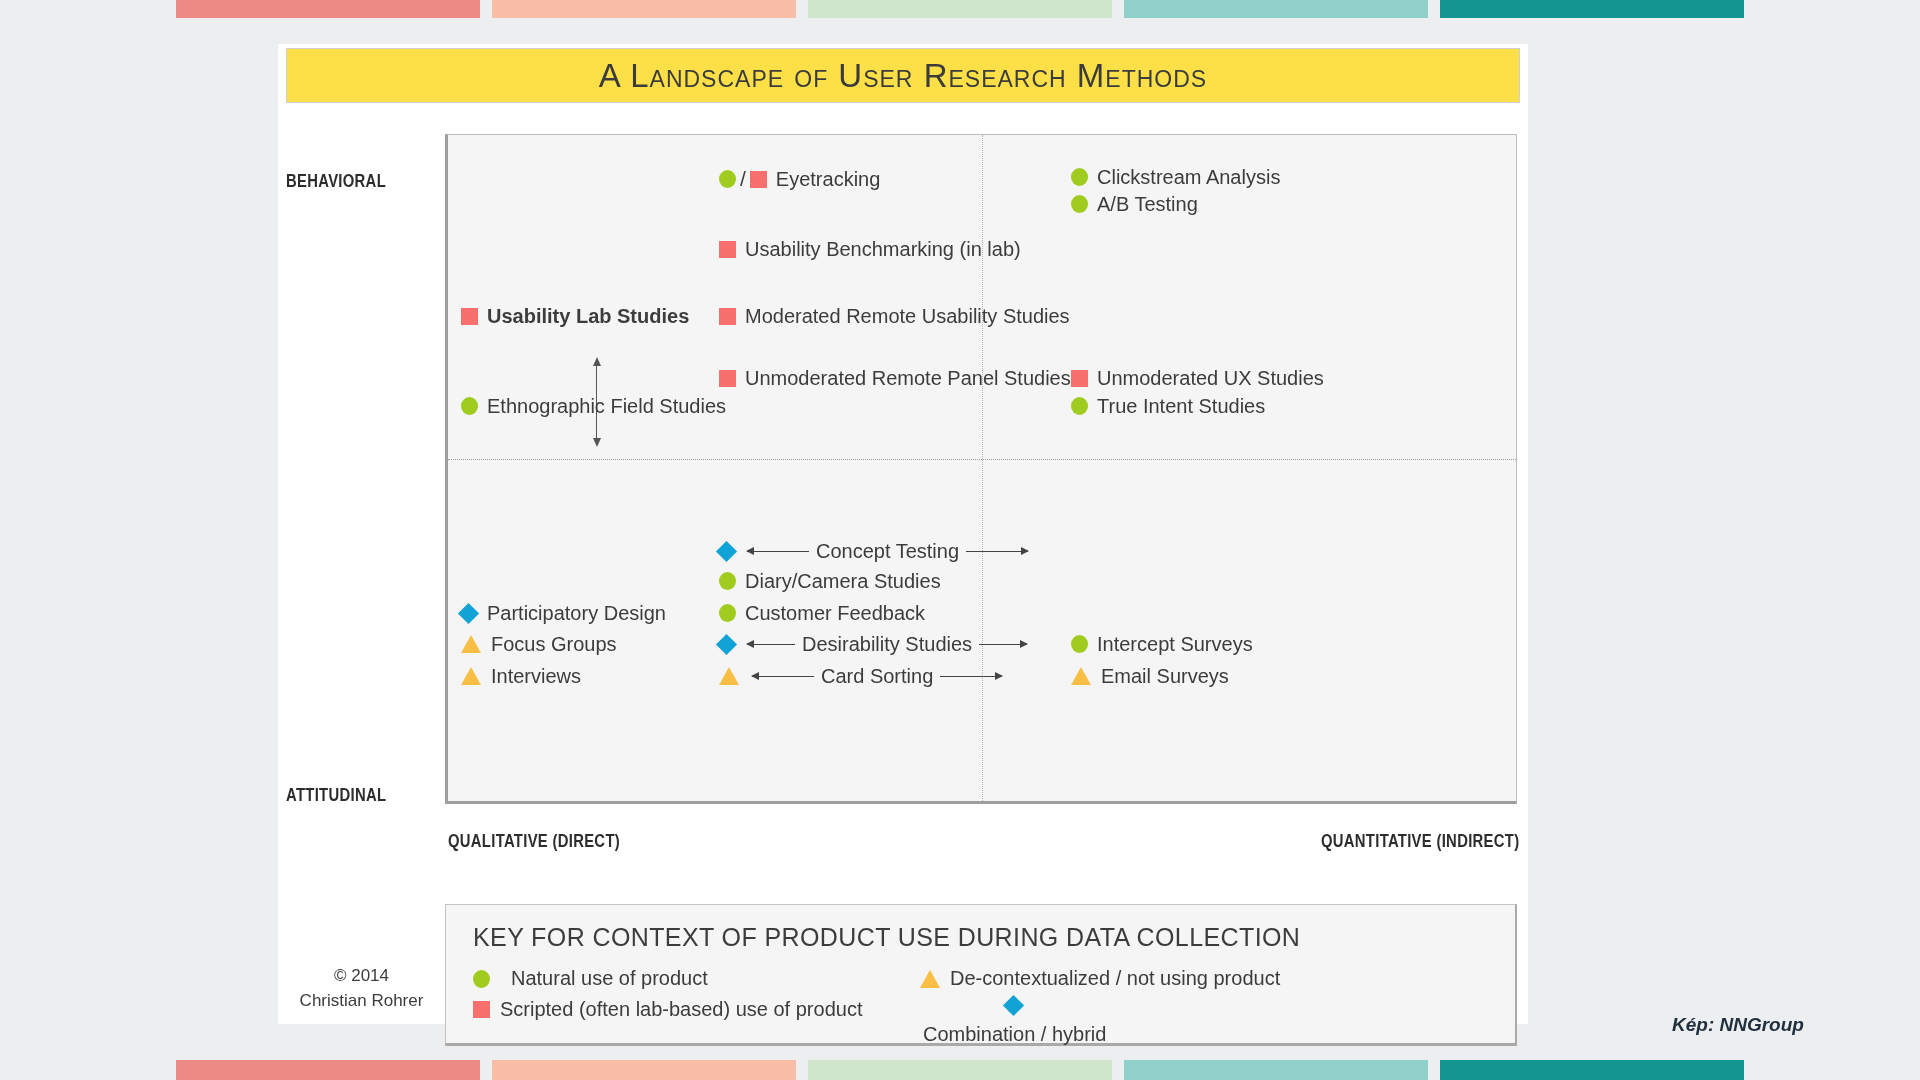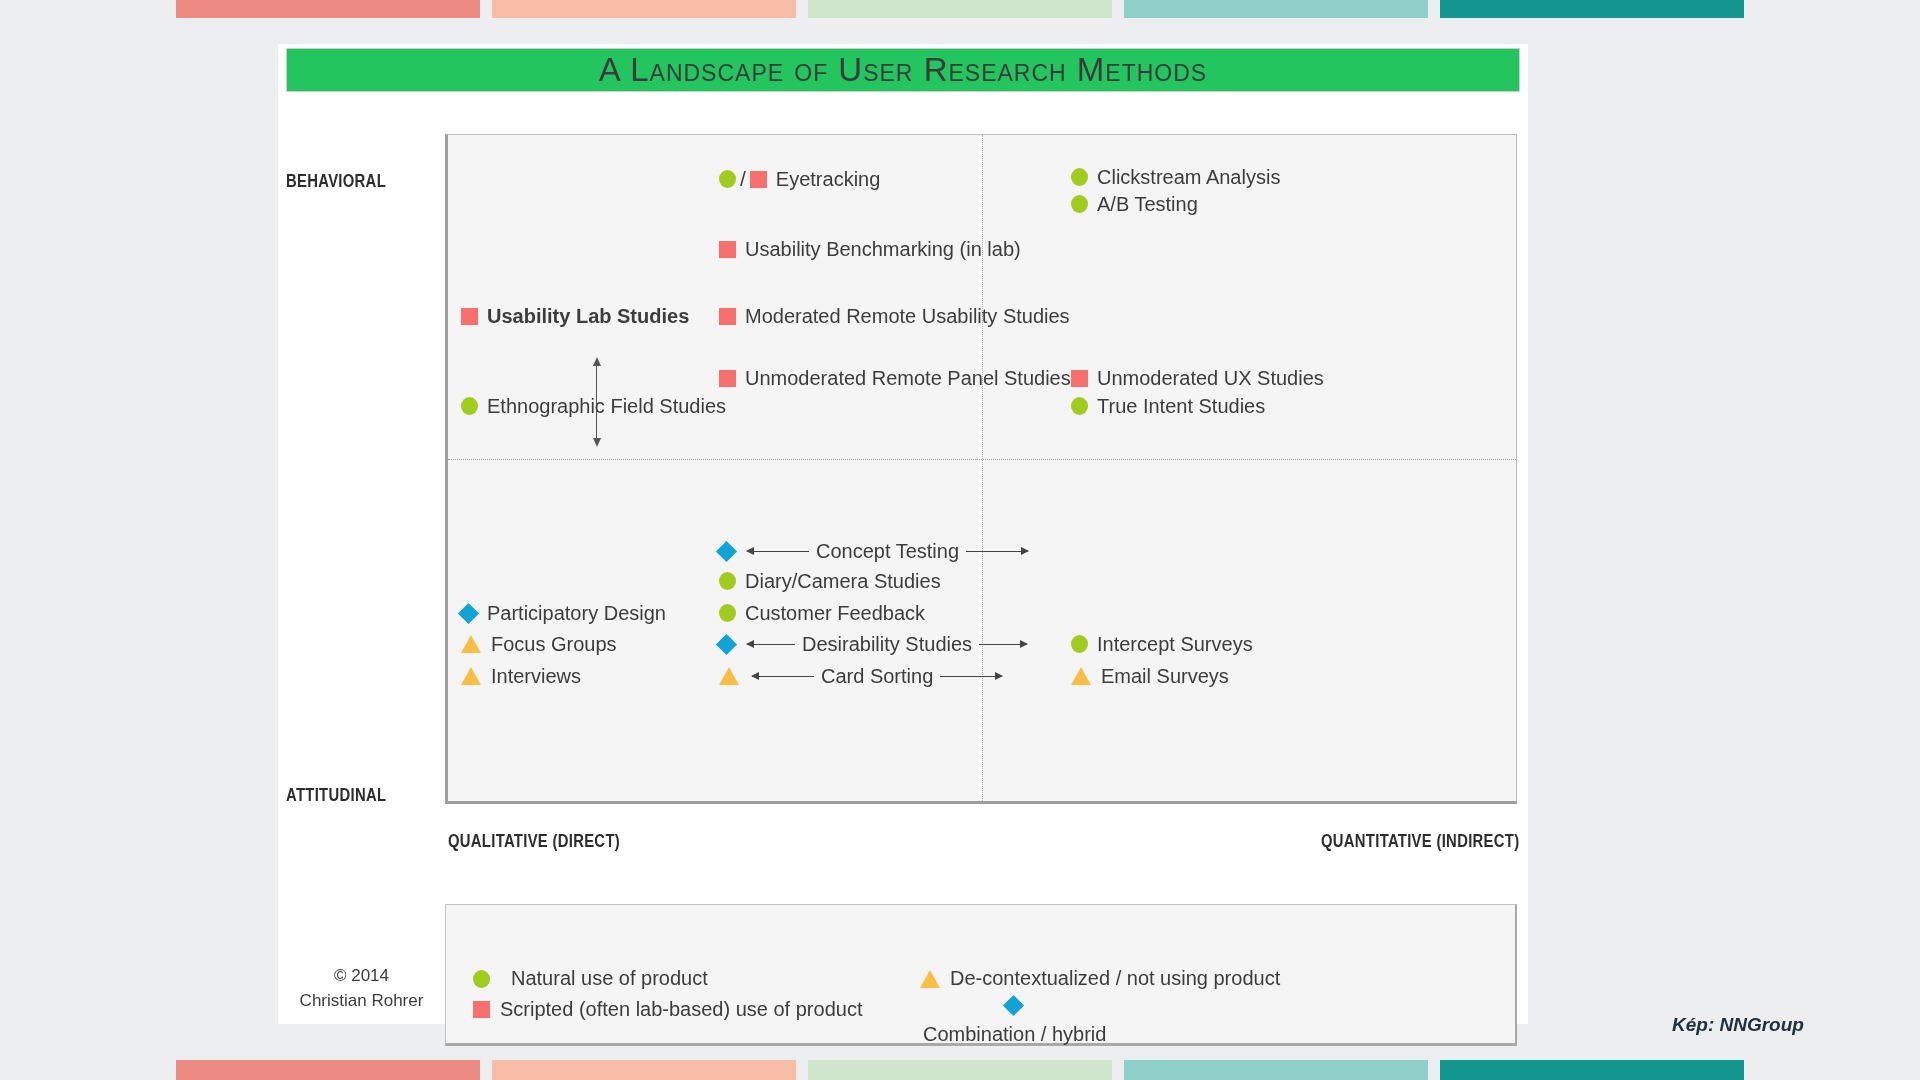--- a/index.html
+++ b/index.html
@@ -39,22 +39,22 @@
     height: 980px;
     background: #ffffff;
   }
 
   
   .title-banner {
     position: absolute;
     left: 8px;
     top: 4px;
     width: 1234px;
-    height: 44px;
-    background: #22c55e;
+    height: 55px;
+    background: #fde047;
     border: 1px solid #cfcfcf;
     box-sizing: border-box;
     display: flex;
     align-items: center;
     justify-content: center;
   }
   .title-text {
     font-family: "Liberation Sans", sans-serif;
     font-size: 33px;
     letter-spacing: 1px;
@@ -374,20 +374,21 @@
       </span>
     </div>
 
     <div class="item" style="left:623px; top:531px;">
       <span class="mk mk-triangle"></span>
       <span class="lbl" style="margin-left:1px">Email Surveys</span>
     </div>
   </div>
 
   <div class="keybox">
+    <div class="key-title">KEY FOR CONTEXT OF PRODUCT USE DURING DATA COLLECTION</div>
 
     <div class="key-item" style="left:27px; top:62px;gap:21px;">
       <span class="mk mk-circle"></span>
       <span class="lbl">Natural use of product</span>
     </div>
 
     <div class="key-item" style="left:474px; top:62px;">
       <span class="mk mk-triangle"></span>
       <span class="lbl">De-contextualized / not using product</span>
     </div>

